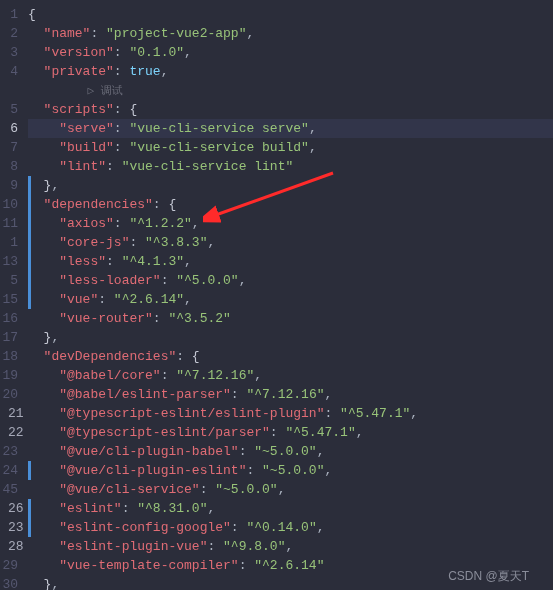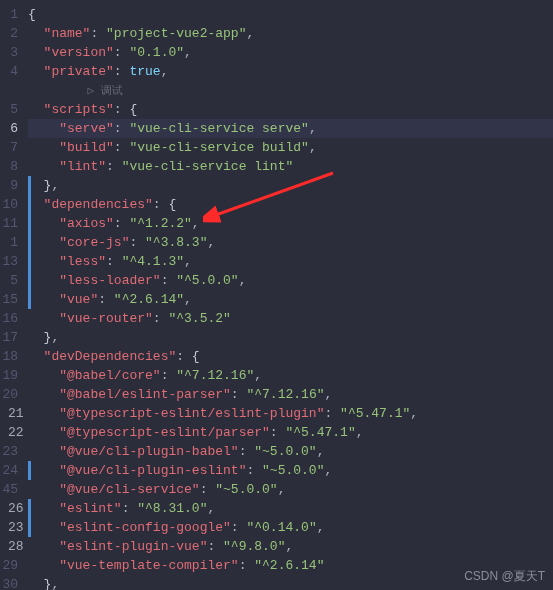--- a/index.html
+++ b/index.html
@@ -36,21 +36,21 @@
     .code .line { height: 19px; }
     .code .line.active { background: #32354a; }
     .key { color: #e06c75; }
     .str { color: #98c379; }
     .punc { color: #abb2bf; }
     .bool { color: #7dd3fc; }
     .brace { color: #c5c8d4; }
     .debug { color: #6b6d7a; font-size: 11px; margin-left: 44px; }
     .watermark {
       position: absolute;
-      right: 8px;
+      right: 24px;
       bottom: 5px;
       color: #8a8d9a;
       font-size: 12px;
       font-family: sans-serif;
     }
     .arrow {
       position: absolute;
       left: 203px;
       top: 168px;
       pointer-events: none;

